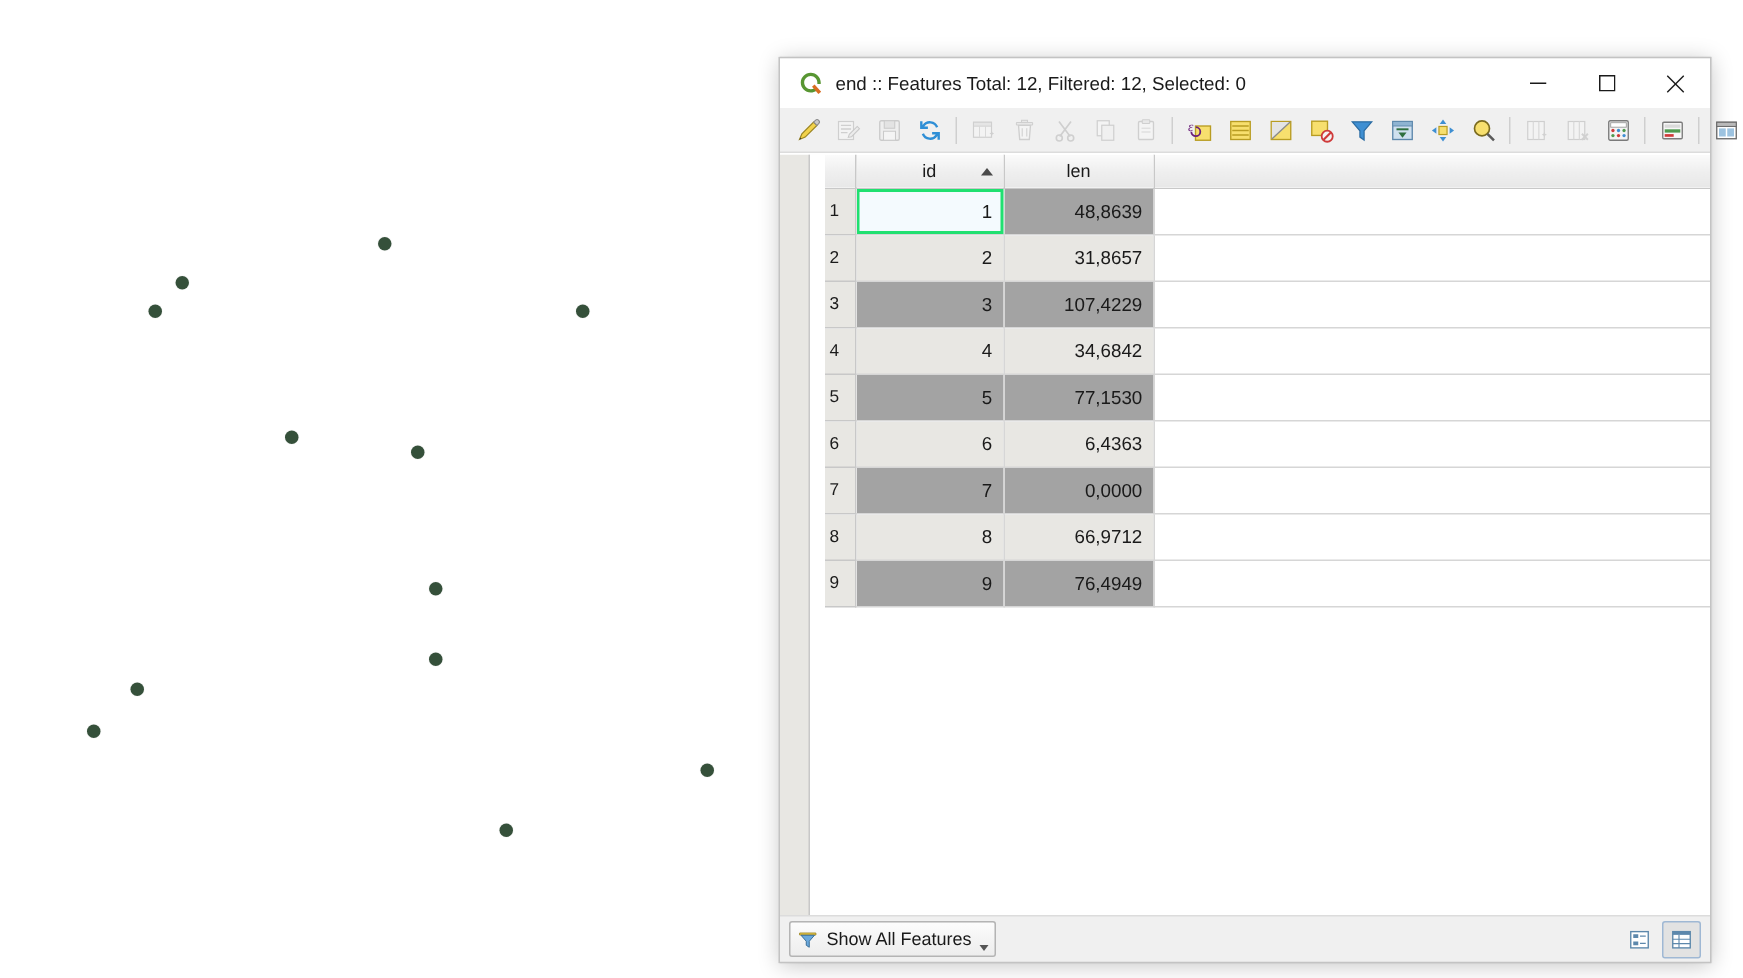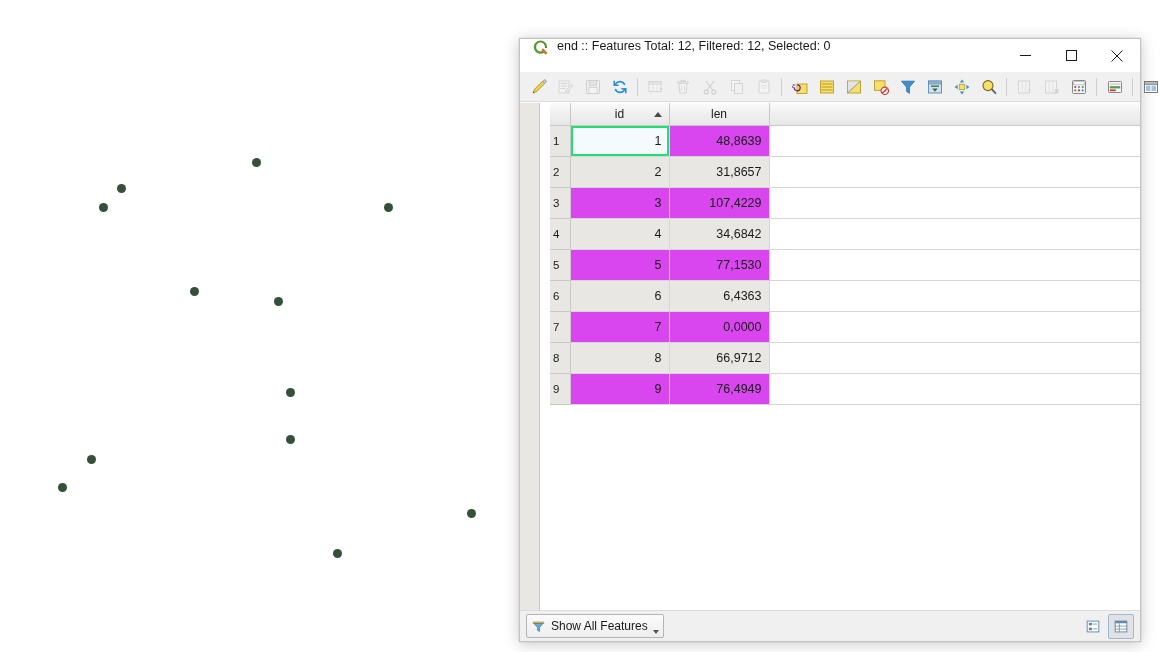--- a/index.html
+++ b/index.html
@@ -30,21 +30,21 @@
     background: #f0f0f0;
     border: 1px solid #c3c3c3;
     box-shadow: 0 2px 14px rgba(0,0,0,0.22), 0 0 1px rgba(0,0,0,0.25);
     display: flex; flex-direction: column;
   }
 
   
   #title-bar {
     height: 33px; min-height: 33px;
     background: #ffffff;
-    display: flex; align-items: flex-start;
+    display: flex; align-items: center;
     position: relative;
   }
   #qgis-logo { width: 17px; height: 17px; margin-left: 12px; margin-right: 8px; flex: 0 0 auto; }
   #window-title {
     font-size: 12.5px; color: #1a1a1a;
     white-space: nowrap; overflow: hidden; text-overflow: ellipsis;
     flex: 1 1 auto;
   }
   .win-btn {
     width: 46px; height: 33px;
@@ -115,21 +115,21 @@
   .sort-arrow { position: absolute; right: 7px; top: 50%; margin-top: -2px; width: 0; height: 0;
     border-left: 4px solid transparent; border-right: 4px solid transparent; border-bottom: 5px solid #4a4a4a; }
 
   #attr-table tbody td {
     height: 30px;
     padding: 0 7px;
     border-right: 1px solid #d6d6d6;
     border-bottom: 1px solid #d6d6d6;
     text-align: right;
     font-size: 12.5px;
-    background: #d946ef;
+    background: #a3a3a3;
     overflow: hidden;
     white-space: nowrap;
   }
   #attr-table tbody tr.alt td { background: #e8e7e3; }
   #attr-table tbody td.rownum {
     background: #e8e7e3;
     text-align: left;
     padding: 0 0 0 3px;
     font-size: 11.5px;
     color: #1a1a1a;

